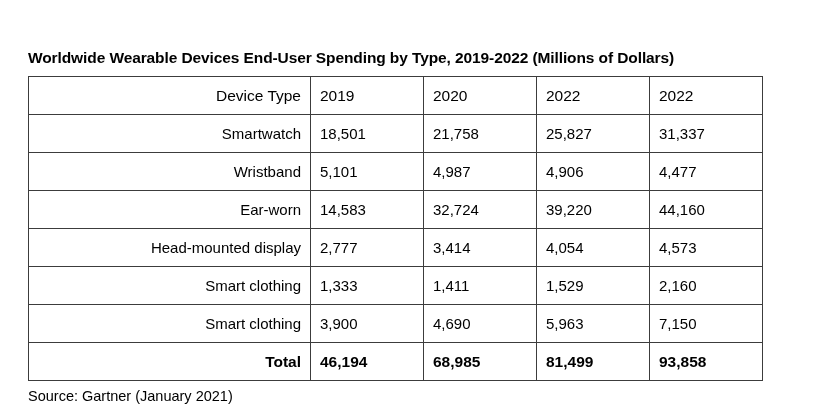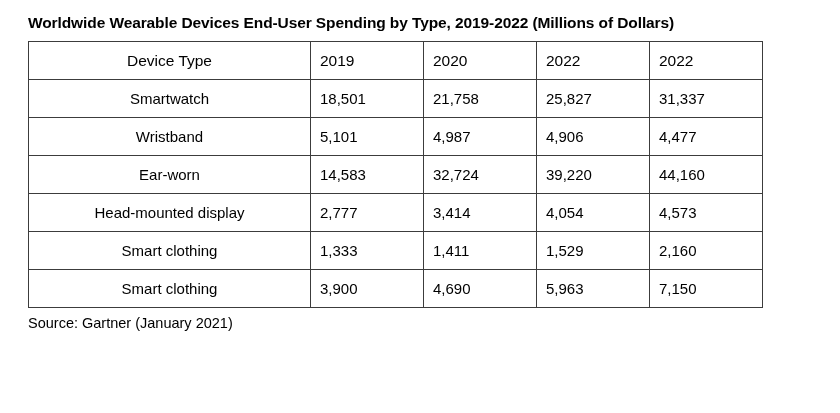--- a/index.html
+++ b/index.html
@@ -11,20 +11,21 @@
     width: 840px;
     height: 413px;
     font-family: "Liberation Sans", sans-serif;
     color: #000000;
     overflow: hidden;
   }
   .page {
     padding: 10px 14px 0 28px;
     box-sizing: border-box;
     width: 840px;
+    margin-top: 35px;
   }
   .title {
     font-size: 15.5px;
     font-weight: bold;
     letter-spacing: -0.1px;
     margin: 4px 0 9px 0;
     white-space: nowrap;
   }
   table.spend {
     border-collapse: collapse;
@@ -33,21 +34,21 @@
     font-size: 15px;
   }
   table.spend td, table.spend th {
     border: 1px solid #3c3c3c;
     padding: 0 9px;
     height: 37px;
     vertical-align: middle;
     font-weight: normal;
   }
   th.col-device, td.device {
-    text-align: center;
+    text-align: right;
     width: 263px;
   }
   th.col-year, td.val {
     text-align: left;
     width: 94px;
   }
   thead th {
     font-weight: bold;
     font-size: 15.5px;
   }
@@ -116,18 +117,25 @@
         <td class="val">1,529</td>
         <td class="val">2,160</td>
       </tr>
       <tr>
         <td class="device">Smart clothing</td>
         <td class="val">3,900</td>
         <td class="val">4,690</td>
         <td class="val">5,963</td>
         <td class="val">7,150</td>
       </tr>
+      <tr class="total-row">
+        <td class="device">Total</td>
+        <td class="val">46,194</td>
+        <td class="val">68,985</td>
+        <td class="val">81,499</td>
+        <td class="val">93,858</td>
+      </tr>
     </tbody>
   </table>
 
   <div class="source">Source: Gartner (January 2021)</div>
 
 </div>
 
 </body></html>

